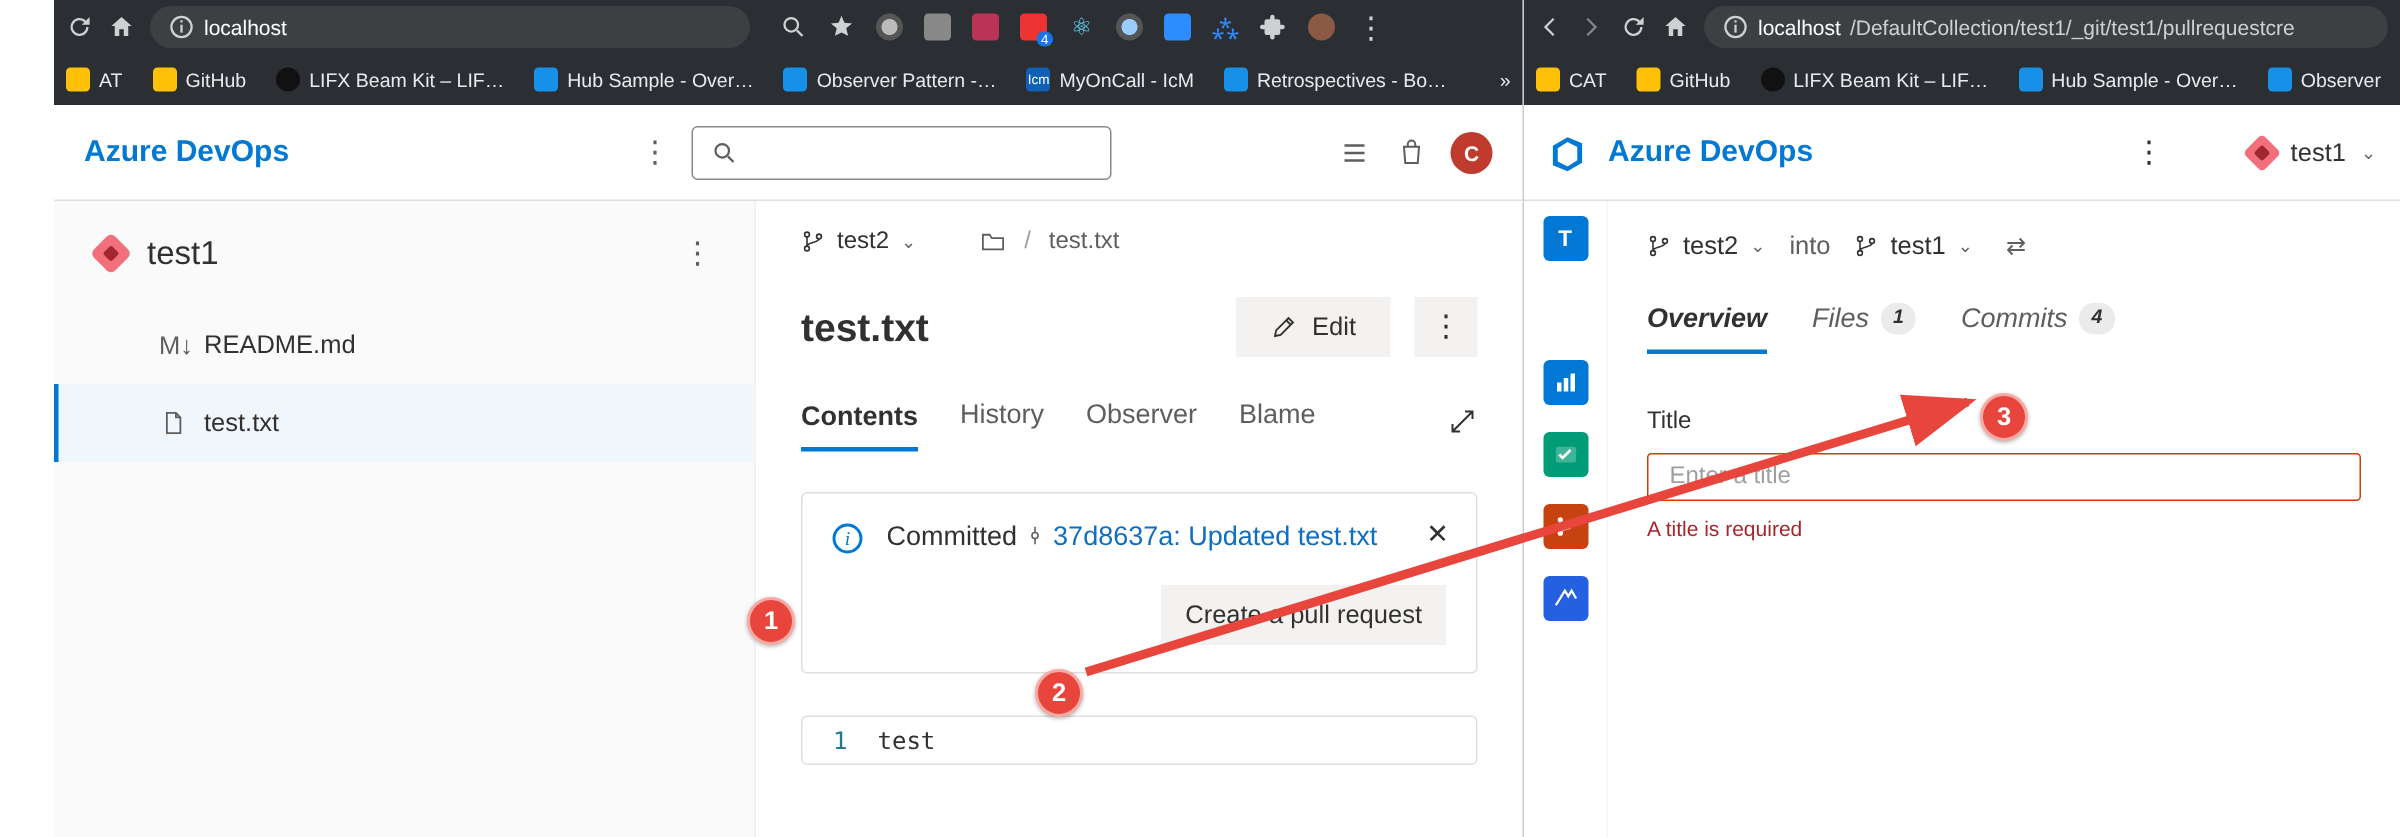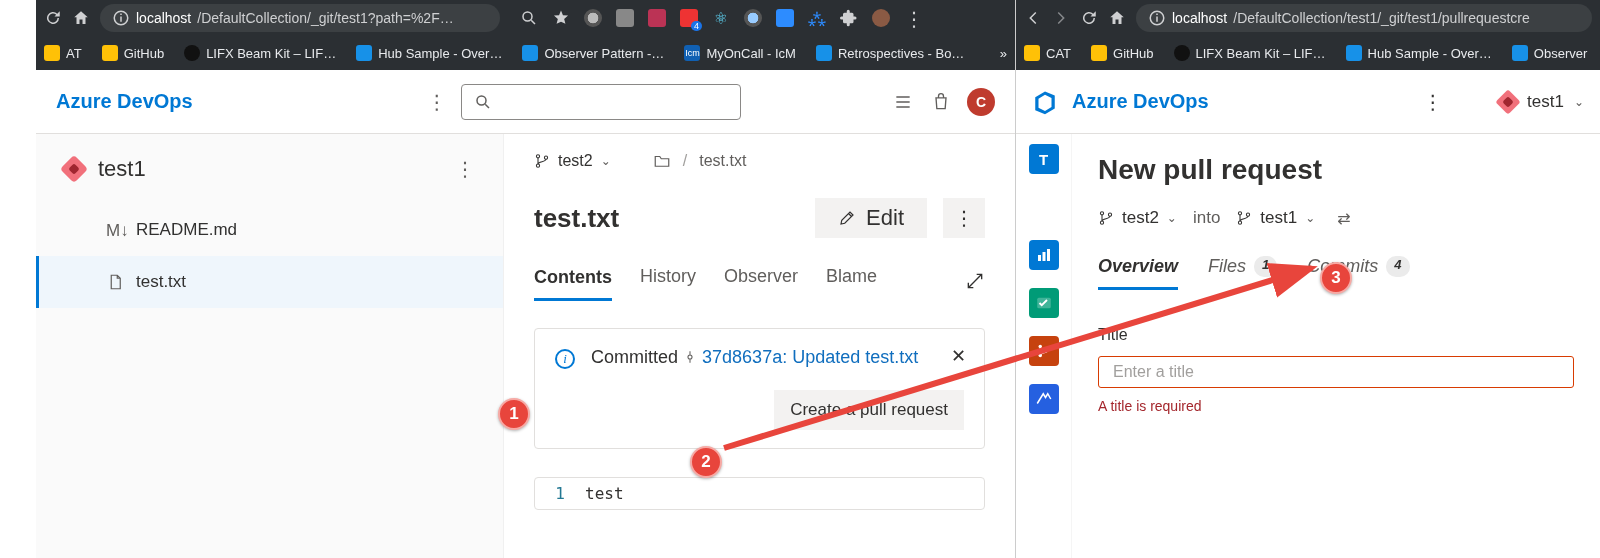--- a/index.html
+++ b/index.html
@@ -68,21 +68,21 @@
   .main{flex:1;padding:18px 30px;min-width:0;}
   .branch-row{display:flex;align-items:center;gap:12px;color:#323130;font-size:16px;}
   .branch-sel{display:flex;align-items:center;gap:8px;}
   .chev{font-size:12px;color:#605e5c;}
   .slash{color:#a19f9d;}
   .crumb{color:#605e5c;}
   .fld-ico{width:18px;height:18px;color:#605e5c;}
   
   .file-title-row{display:flex;align-items:center;margin-top:28px;gap:16px;}
   .file-title{font-size:26px;font-weight:600;flex:1;}
-  .edit-btn{height:40px;padding:0 22px;border:1px solid transparent;background:var(--hover);display:flex;align-items:center;gap:10px;font-size:22px;}
+  .edit-btn{height:40px;padding:0 22px;border:1px solid transparent;background:var(--hover);display:flex;align-items:center;gap:10px;font-size:17px;}
   .more-btn{height:40px;width:42px;background:var(--hover);display:flex;align-items:center;justify-content:center;}
   
   .file-tabs{display:flex;align-items:center;gap:28px;margin-top:28px;font-size:18px;color:#605e5c;}
   .file-tabs .t.active{color:#323130;font-weight:600;border-bottom:3px solid var(--tab-active);padding-bottom:10px;margin-bottom:-1px;}
   .file-tabs .t{padding-bottom:13px;}
   .expand{margin-left:auto;}
   
   .info-card{margin-top:28px;border:1px solid var(--border);border-radius:4px;padding:18px 20px 18px 56px;position:relative;}
   .info-card .i-ico{position:absolute;left:20px;top:20px;width:20px;height:20px;border:2px solid var(--ado-blue);border-radius:50%;display:flex;align-items:center;justify-content:center;color:var(--ado-blue);font-family:Georgia,serif;font-style:italic;font-size:13px;}
   .info-card .close{position:absolute;right:18px;top:16px;color:#323130;font-size:18px;}
@@ -156,21 +156,20 @@
       </span>
       <div class="url-bar" style="width:400px">
         <span class="chrome-icon">
           <svg viewBox="0 0 24 24">
               <circle cx="12" cy="12" r="9" fill="none" stroke="currentColor" stroke-width="2"></circle>
               <rect x="11" y="10" width="2" height="7" fill="currentColor"></rect>
               <rect x="11" y="6" width="2" height="2" fill="currentColor"></rect>
             </svg>
         </span>
         <span class="host">localhost</span>
-        <span class="path">/DefaultCollection/_git/test1?path=%2F…</span>
       </div>
       <div class="chrome-actions">
         <span class="chrome-icon">
             <svg viewBox="0 0 24 24">
               <circle cx="10" cy="10" r="6" fill="none" stroke="currentColor" stroke-width="2"></circle>
               <line x1="15" y1="15" x2="20" y2="20" stroke="currentColor" stroke-width="2"></line>
             </svg>
           </span>
         <span class="chrome-icon">
             <svg viewBox="0 0 24 24">
@@ -439,21 +438,20 @@
           </svg>
         </div>
       <div class="ritem r-pipe">
           <svg width="18" height="18" viewBox="0 0 24 24">
             <path d="M3 18l8-13 3 5 3-5 4 7" fill="none" stroke="#fff" stroke-width="2"></path>
           </svg>
         </div>
     </div>
 
     <div class="main2">
-      <div class="page-title">New pull request</div>
       <div class="pr-branches">
         <div class="branch-sel">
           <svg width="16" height="16" viewBox="0 0 24 24">
               <circle cx="6" cy="5" r="2.4" fill="none" stroke="#323130" stroke-width="1.6"></circle>
               <circle cx="6" cy="19" r="2.4" fill="none" stroke="#323130" stroke-width="1.6"></circle>
               <circle cx="18" cy="7" r="2.4" fill="none" stroke="#323130" stroke-width="1.6"></circle>
               <path d="M6 7v10M18 9c0 5-12 3-12 8" fill="none" stroke="#323130" stroke-width="1.6"></path>
             </svg>
           <span>test2</span>
           <span class="chev">⌄</span>

